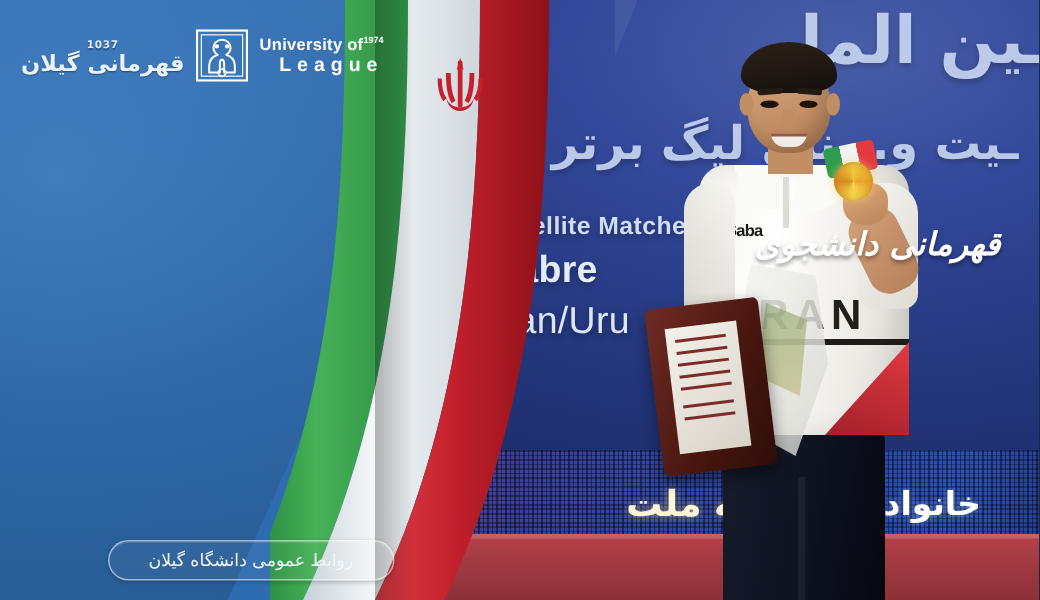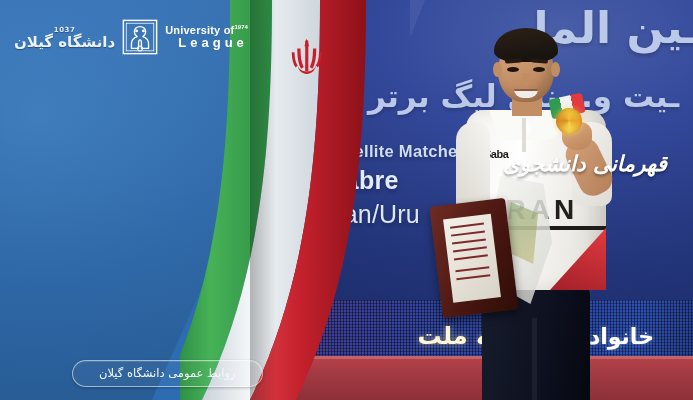--- a/index.html
+++ b/index.html
@@ -377,21 +377,21 @@
       <path d="M22,5 C22,14 21,22 17.8,27 L15,25 C17.6,20.4 18.5,13.6 18.5,5 Z"></path>
       <path d="M-4.6,9 C-4.6,16 -3.2,22 -0.4,25.6 L1.8,23.4 C-0.5,20 -1.6,15.2 -1.6,9 Z"></path>
       <path d="M28,9 C28,16 26.6,22 23.8,25.6 L21.6,23.4 C23.9,20 25,15.2 25,9 Z"></path>
       <path d="M11.7,30 C6,30 1.6,26.4 1.6,21.6 C1.6,28 6,32.6 11.7,32.6 C17.4,32.6 21.8,28 21.8,21.6 C21.8,26.4 17.4,30 11.7,30 Z"></path>
     </g>
   </svg>
 
   <div class="logo">
     <div class="logo-fa">
       <span class="logo-year-fa">1037</span>
-      <span>دانشگاه گیلان</span>
+      <span>قهرمانی گیلان</span>
     </div>
     <svg class="logo-mark" viewBox="0 0 40 40">
       <rect x="2.5" y="2.5" width="35" height="35" fill="none" stroke="#ffffff" stroke-width="1.5"></rect>
       <rect x="5.5" y="5.5" width="29" height="29" fill="none" stroke="#ffffff" stroke-width="0.8"></rect>
       <path d="M20,9 C16.5,9 14,11.5 14,14.5 C14,17 15.5,18.5 17,19.5 C14,20.5 11,23 11,27 L11,32 L18.5,32 L18.5,26 C18.5,24 19.2,23 20,23 C20.8,23 21.5,24 21.5,26 L21.5,32 L29,32 L29,27 C29,23 26,20.5 23,19.5 C24.5,18.5 26,17 26,14.5 C26,11.5 23.5,9 20,9 Z" fill="none" stroke="#ffffff" stroke-width="1.4" stroke-linejoin="round"></path>
       <circle cx="16.4" cy="13.6" r="1.5" fill="#ffffff"></circle>
       <circle cx="23.6" cy="13.6" r="1.5" fill="#ffffff"></circle>
       <path d="M20,29.5 a2.6,2.6 0 1,0 0.01,0" fill="none" stroke="#ffffff" stroke-width="1.2"></path>
     </svg>
     <div class="logo-en">

